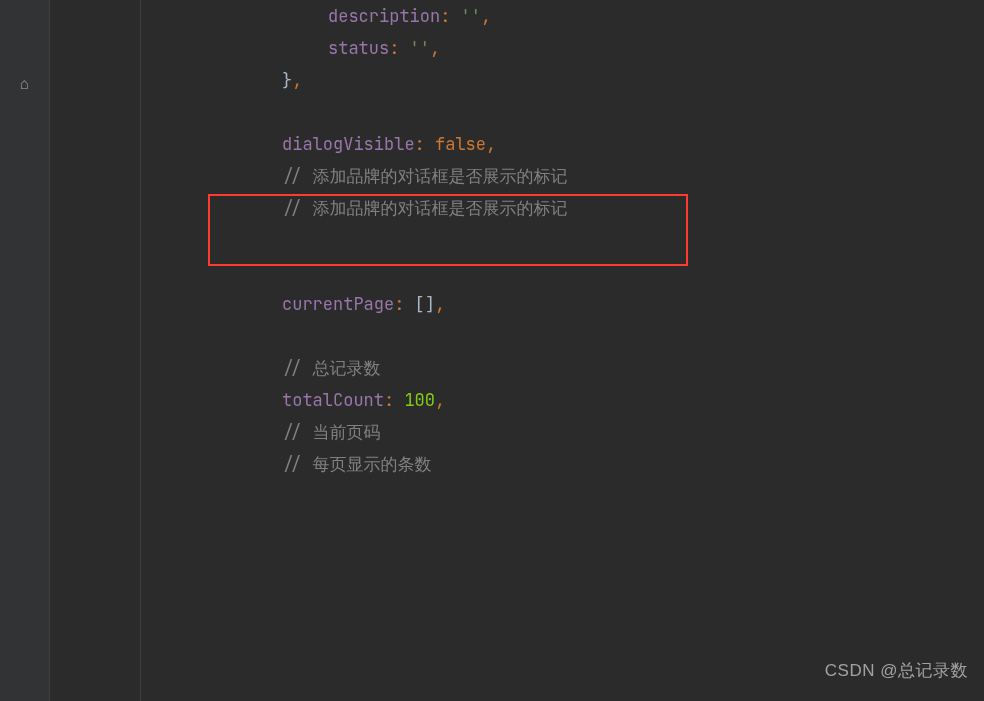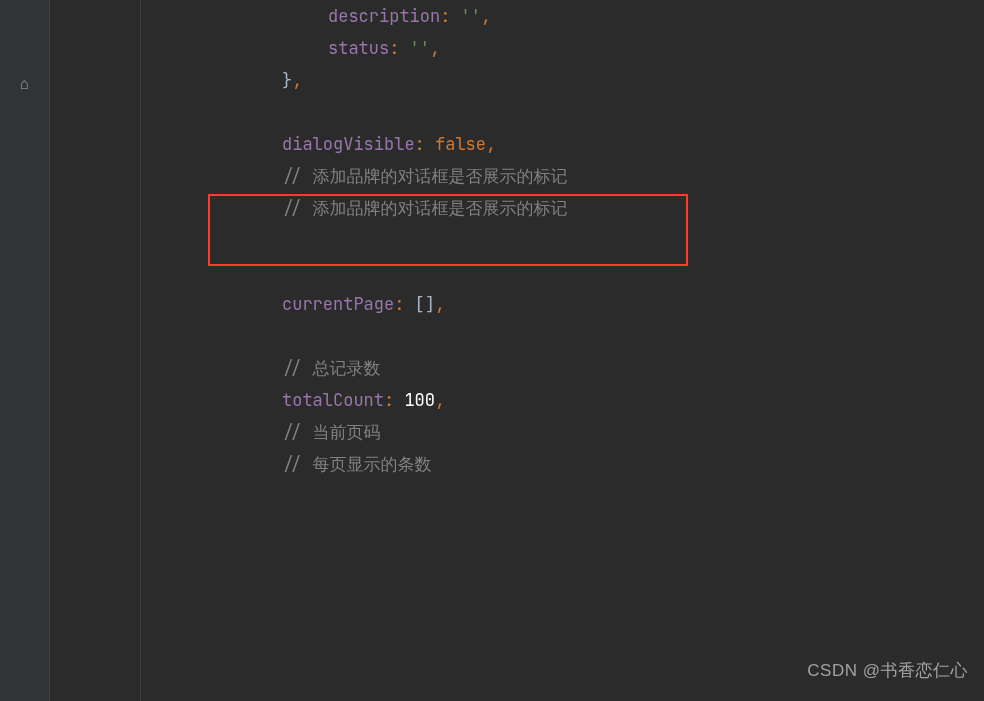--- a/index.html
+++ b/index.html
@@ -42,21 +42,21 @@
     white-space: pre;
     height: 32px;
     padding-left: 0;
   }
   .i0 { padding-left: 234px; }  
   .i1 { padding-left: 280px; }  
   .prop { color: #9876aa; }
   .punc { color: #cc7832; }
   .str  { color: #6a8759; }
   .kw   { color: #cc7832; }
-  .num  { color: #ffffff; margin-top: 8px; }
+  .num  { color: #84cc16; margin-top: 8px; }
   .comm { color: #808080; }
   .brkt { color: #a9b7c6; }
   .default { color: #a9b7c6; }
 
   .highlight-box {
     position: absolute;
     border: 2px solid #ff3b30;
     pointer-events: none;
   }
   .watermark {
@@ -122,13 +122,13 @@
   <div class="line i0"><span class="comm">// 当前页码</span></div>
 
 
   <div class="line i0"><span class="comm">// 每页显示的条数</span></div>
 
 
 </div>
 
 <div class="highlight-box" style="top: 194px; left: 208px; width: 480px; height: 72px;"></div>
 
-<div class="watermark">CSDN @书香恋仁心</div>
+<div class="watermark">CSDN @总记录数</div>
 
 </body></html>

